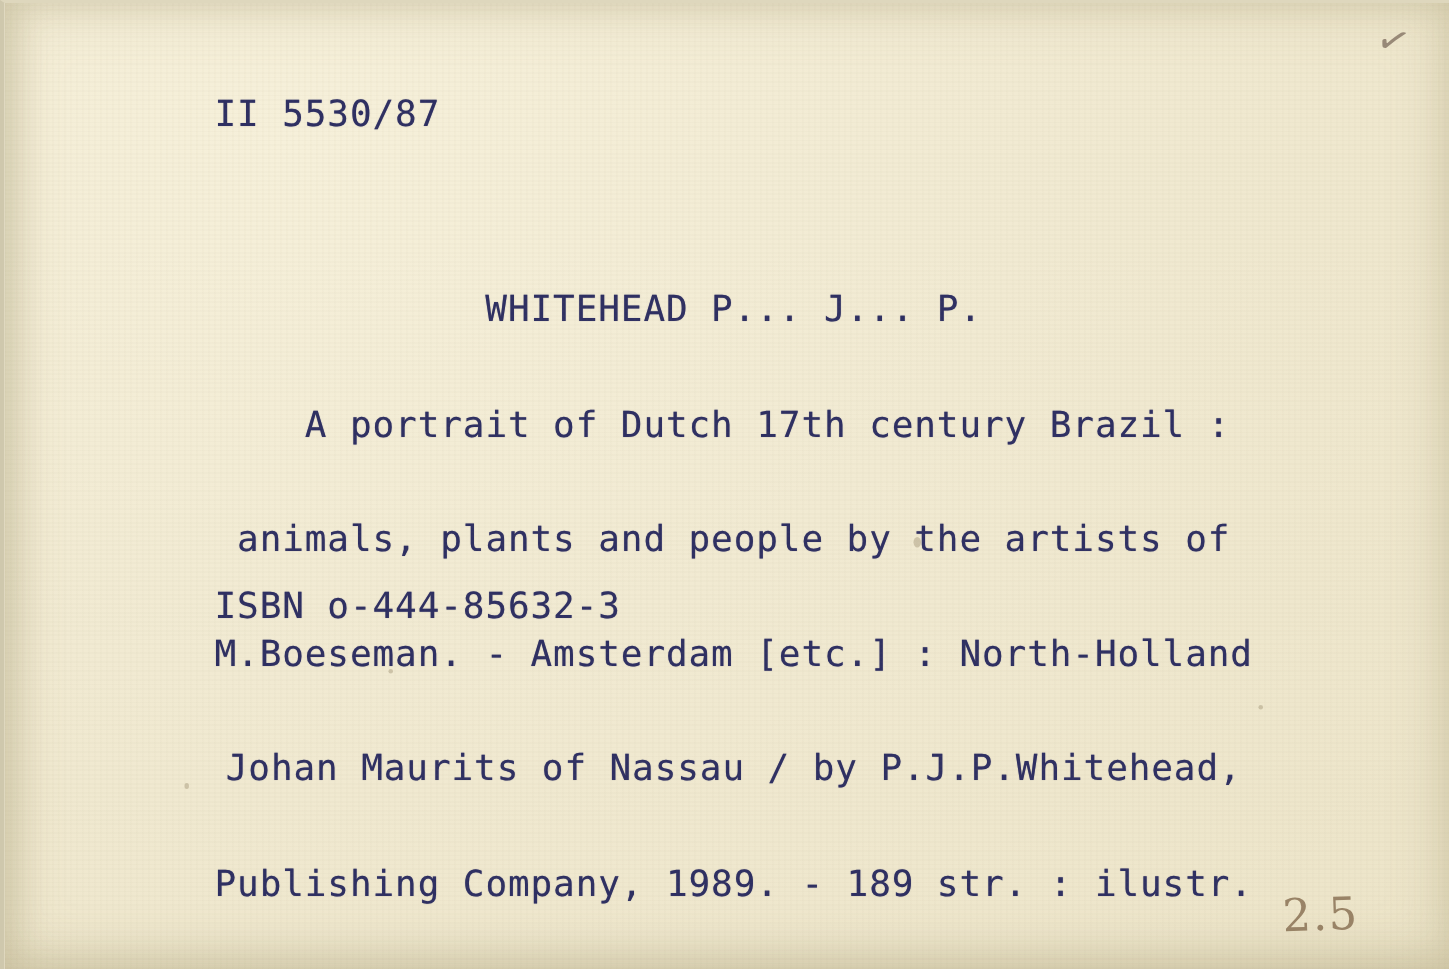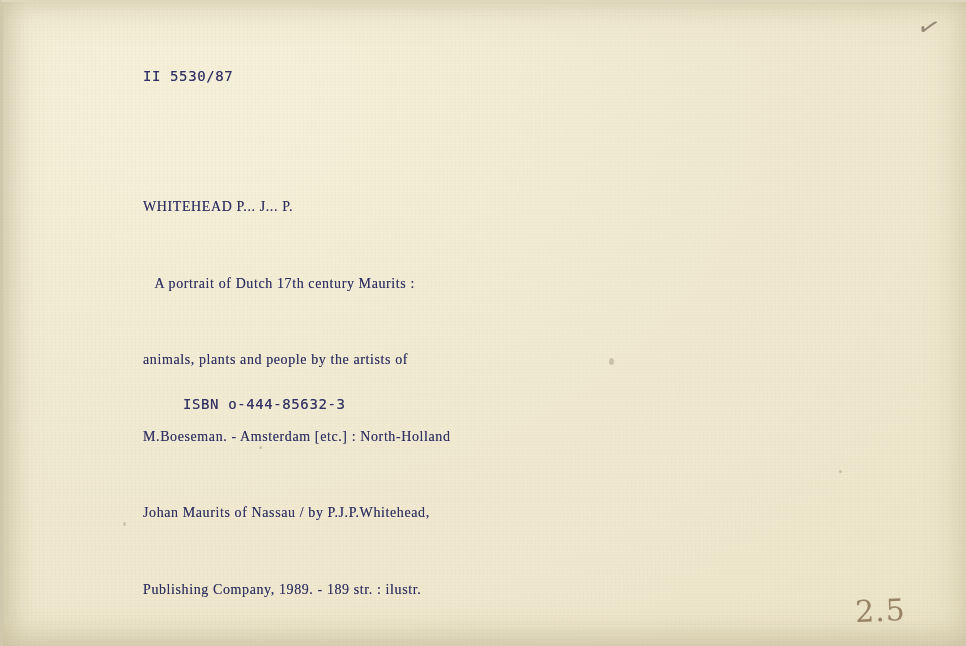--- a/index.html
+++ b/index.html
@@ -46,46 +46,45 @@
     box-shadow:
       inset 0 0 40px rgba(170,158,120,0.25),
       inset 8px 0 22px rgba(160,148,112,0.20),
       inset 0 -10px 26px rgba(160,148,112,0.18);
   }
 
   .typed {
     position: absolute;
     color: #2e2f62;
     font-family: "DejaVu Sans Mono", monospace;
-    font-size: 14px;
+    font-size: 24px;
     line-height: 25.5px;
     letter-spacing: 0.6px;
     white-space: pre;
     text-shadow: 0 0 0.6px rgba(46,47,98,0.55);
+    text-align: center;
   }
 
   #shelfmark {
     left: 140px;
     top: 62px;
   }
 
   #entry {
     left: 140px;
     top: 141px;
   }
 
   #entry .heading {
     display: block;
-    font-family: Liberation Serif, serif;
   }
 
   #isbn {
     left: 140px;
     top: 390px;
-    margin-left: 40px;
   }
 
   
   .pencil {
     position: absolute;
     color: #7d6a58;
     font-family: "DejaVu Serif", serif;
     opacity: 0.85;
   }
   #mark-top {
@@ -114,21 +113,21 @@
 <body>
 
 <div id="card">
 
   <div class="edge-shade"></div>
 
   <div class="typed" id="shelfmark">II 5530/87</div>
 
   <div class="typed" id="entry">
     <span class="heading">WHITEHEAD P... J... P.</span>
-    <span class="heading">   A portrait of Dutch 17th century Maurits :</span>
+    <span class="heading">   A portrait of Dutch 17th century Brazil :</span>
     <span class="heading">animals, plants and people by the artists of</span>
     <span class="heading">M.Boeseman. - Amsterdam [etc.] : North-Holland</span>
     <span class="heading">Johan Maurits of Nassau / by P.J.P.Whitehead,</span>
     <span class="heading">Publishing Company, 1989. - 189 str. : ilustr.</span>
     
     
     
   </div>
 
   <div class="typed" id="isbn">ISBN o-444-85632-3</div>

